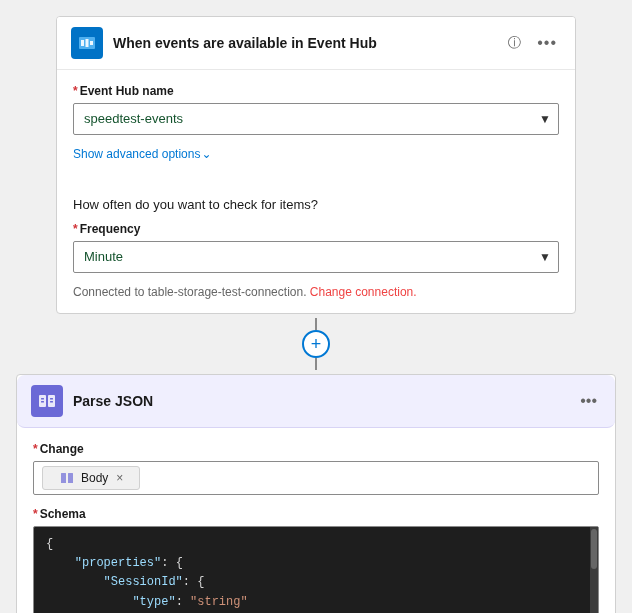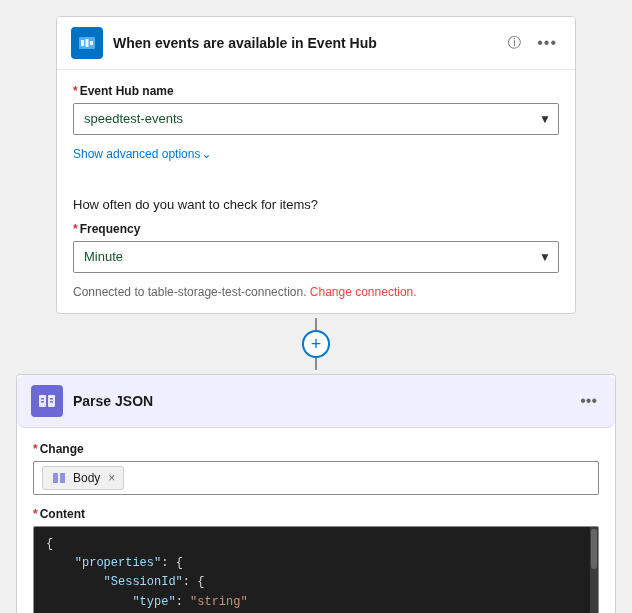--- a/index.html
+++ b/index.html
@@ -233,21 +233,21 @@
       color: white;
     }
 
     .content-token {
       display: inline-flex;
       align-items: center;
       gap: 6px;
       background: #f0f0f0;
       border: 1px solid #d0d0d0;
       border-radius: 3px;
-      padding: 3px 8px;
+      padding: 3px 16px;
       font-size: 12px;
       color: #1a1a1a;
     }
 
     .token-icon {
       width: 16px;
       height: 16px;
       display: flex;
       align-items: center;
       justify-content: center;
@@ -416,21 +416,21 @@
             </svg>
           </span>
           <span>Body</span>
           <span class="token-close">×</span>
         </div>
       </div>
     </div>
 
     <div class="field-row">
       <div class="field-label">
-        <span class="required">*</span><span>Content</span>
+        <span class="required">*</span><span>Schema</span>
       </div>
       <div class="schema-box">
         <div class="schema-scroll">
           <div class="schema-scroll-thumb"></div>
         </div>
         <div class="json-line"><span class="json-brace">{</span></div>
         <div class="json-line">    <span class="json-key">"properties"</span><span class="json-brace">: {</span></div>
         <div class="json-line">        <span class="json-key">"SessionId"</span><span class="json-brace">: {</span></div>
         <div class="json-line">            <span class="json-key">"type"</span>: <span class="json-string">"string"</span></div>
         <div class="json-line">        <span class="json-brace">},</span></div>

